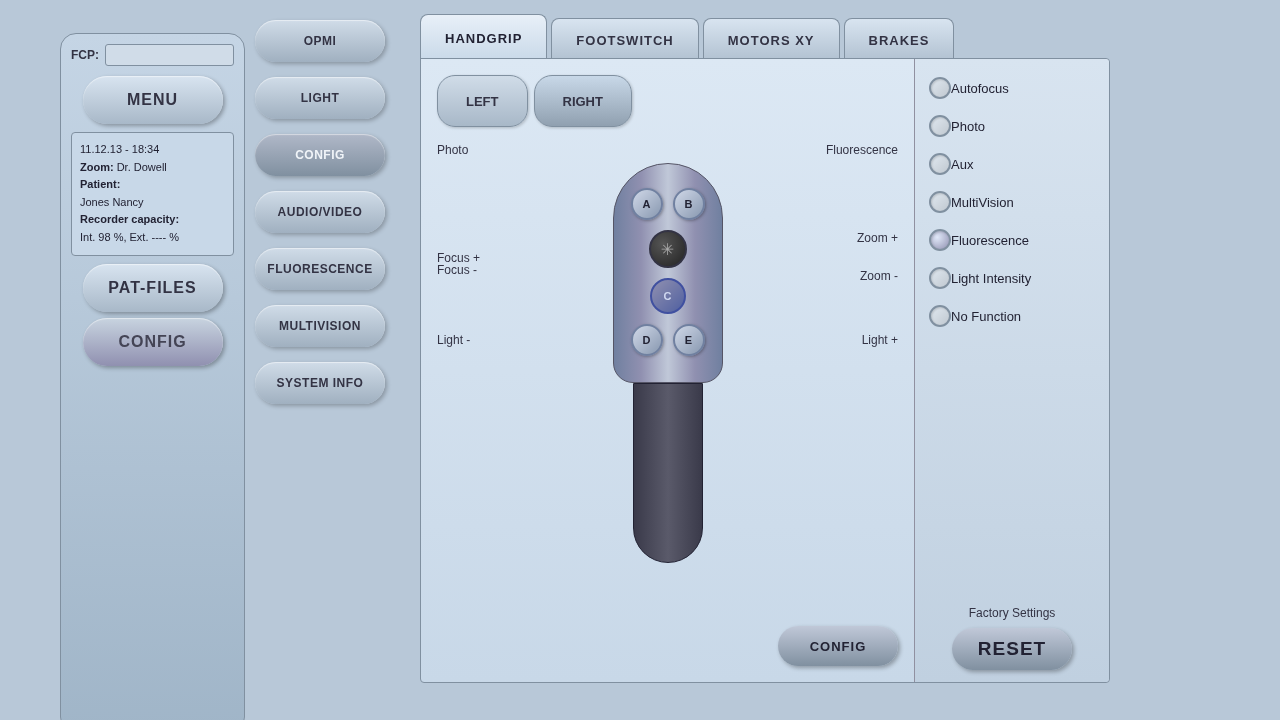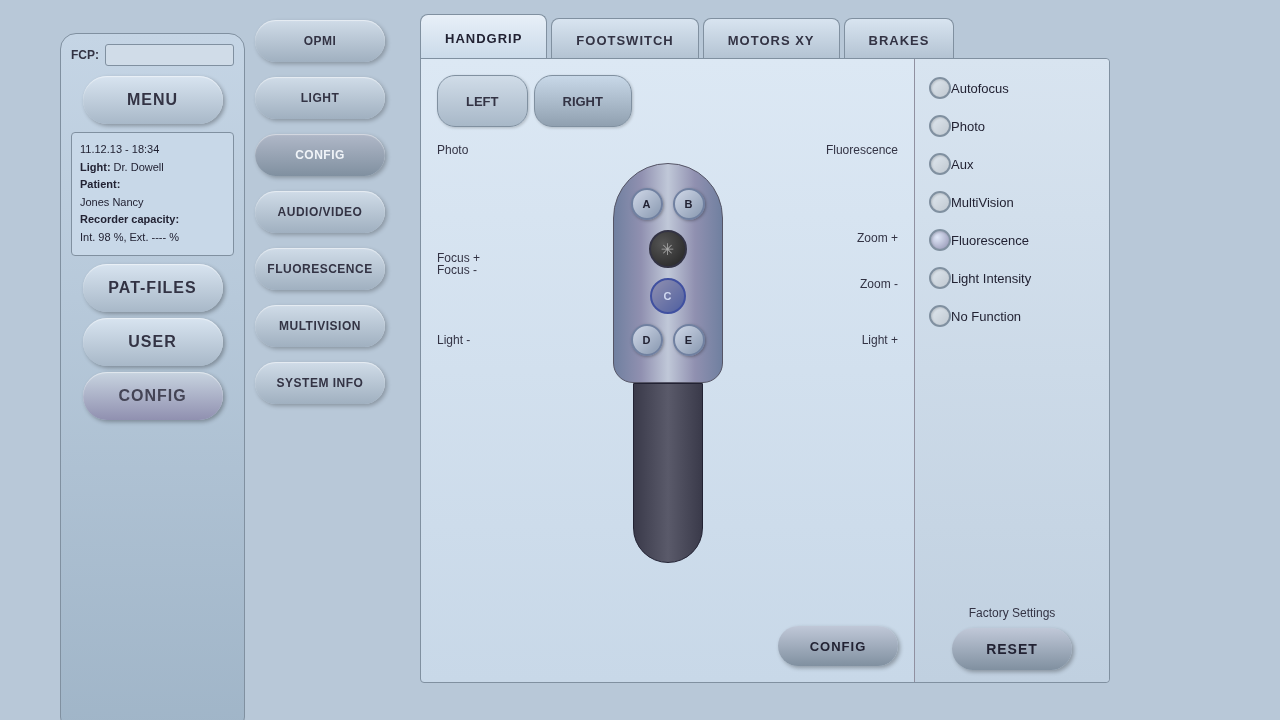--- a/index.html
+++ b/index.html
@@ -361,21 +361,21 @@
       margin-top: 8px;
       margin-bottom: 4px;
     }
     .reset-btn {
       width: 120px;
       height: 42px;
       border-radius: 21px;
       background: linear-gradient(to bottom, #c0c8d8, #8090a0);
       border: none;
       cursor: pointer;
-      font-size: 14px;
+      font-size: 19px;
       font-weight: bold;
       color: #223;
       box-shadow: 2px 2px 4px rgba(0,0,0,0.3);
       letter-spacing: 1px;
       display: block;
       margin: 0 auto;
     }
   </style>
 </head>
 <body>
@@ -383,29 +383,28 @@
 <div class="left-sidebar">
   <div class="fcp-row">
     <span class="fcp-label">FCP:</span>
     <div class="fcp-input"></div>
   </div>
 
   <button class="sidebar-btn">MENU</button>
 
   <div class="info-box">
     <div>11.12.13 - 18:34</div>
-    <div><span class="bold">Light:</span> <span>Dr. Dowell</span></div>
+    <div><span class="bold">Zoom:</span> <span>Dr. Dowell</span></div>
     <div><span class="bold">Patient:</span></div>
     <div>Jones Nancy</div>
     <div><span class="bold">Recorder capacity:</span></div>
     <div>Int. 98 %, Ext. ---- %</div>
   </div>
 
   <button class="sidebar-btn">PAT-FILES</button>
-  <button class="sidebar-btn">USER</button>
   <button class="sidebar-btn config-btn">CONFIG</button>
 </div>
 
 <div class="mid-column">
   <button class="mid-btn">OPMI</button>
   <button class="mid-btn">LIGHT</button>
   <button class="mid-btn stand-btn">CONFIG</button>
   <button class="mid-btn">AUDIO/VIDEO</button>
   <button class="mid-btn">FLUORESCENCE</button>
   <button class="mid-btn">MULTIVISION</button>
@@ -430,21 +429,21 @@
 
     <div class="handgrip-labels">
 
       <span class="label-left label-photo">Photo</span>
       <span class="label-right label-fluorescence">Fluorescence</span>
 
       <span class="label-left label-focus-plus-l">Focus +</span>
       <span class="label-right zoom-plus-r" style="position:absolute;right:0;top:88px;">Zoom +</span>
 
       <span class="label-left label-focus-minus-l">Focus -</span>
-      <span class="label-right" style="position:absolute;right:0;top:134px;">Zoom -</span>
+      <span class="label-right" style="position:absolute;right:0;top:126px;">Zoom -</span>
 
       <span class="label-left label-light-minus-l">Light -</span>
       <span class="label-right" style="position:absolute;right:0;top:190px;">Light +</span>
 
       <div class="handgrip-device">
         <div class="device-top">
           <div class="btn-row-ab">
             <div class="device-btn">A</div>
             <div class="device-btn">B</div>
           </div>

